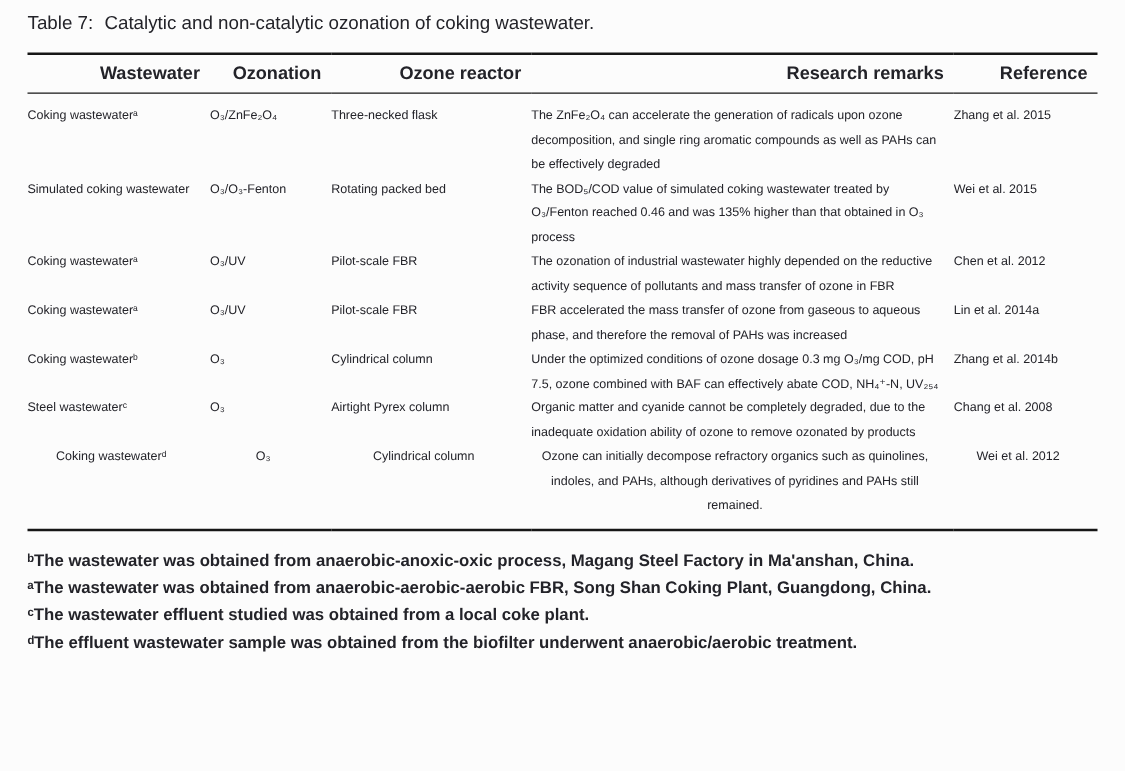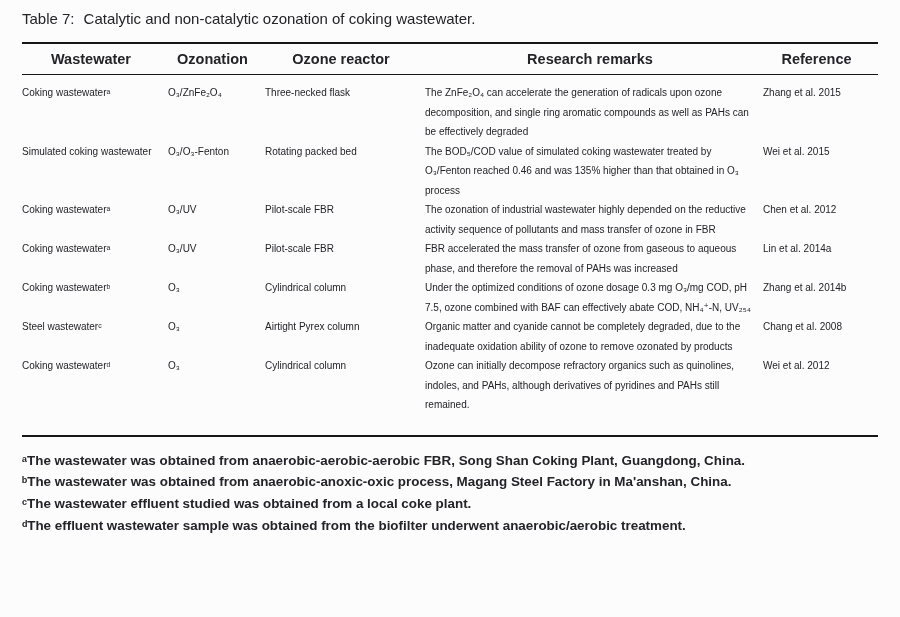--- a/index.html
+++ b/index.html
@@ -18,32 +18,32 @@
   table.data-table {
     width: 856px;
     table-layout: fixed;
     border-collapse: collapse;
     border-top: 2.5px solid #161616;
     border-bottom: 2px solid #161616;
   }
   thead th {
     font-size: 14.5px;
     font-weight: bold;
-    text-align: center;
+    text-align: right;
     padding: 7px 8px 7px 0;
     border-bottom: 1.8px solid #161616;
   }
   tbody td {
     font-size: 10px;
     line-height: 19.5px;
     vertical-align: top;
     padding: 0 12px 0 0;
   }
   tbody tr:first-child td { padding-top: 8px; }
-  tbody tr:last-child td  { padding-bottom: 20px; }
+  tbody tr:last-child td  { padding-bottom: 8px; text-align: center; }
 
   .footnotes {
     margin-top: 13px;
     font-size: 13.4px;
     font-weight: 600;
     line-height: 21.8px;
   }
 </style>
 </head>
 <body>
@@ -118,19 +118,19 @@
         <td>Coking wastewaterᵈ</td>
         <td>O₃</td>
         <td>Cylindrical column</td>
         <td>Ozone can initially decompose refractory organics such as quinolines, indoles, and PAHs, although derivatives of pyridines and PAHs still remained.</td>
         <td>Wei et al. 2012</td>
       </tr>
     </tbody>
   </table>
 
   <div class="footnotes">
+    <div class="footnote">ᵇThe wastewater was obtained from anaerobic-anoxic-oxic process, Magang Steel Factory in Ma'anshan, China.</div>
     <div class="footnote">ᵃThe wastewater was obtained from anaerobic-aerobic-aerobic FBR, Song Shan Coking Plant, Guangdong, China.</div>
-    <div class="footnote">ᵇThe wastewater was obtained from anaerobic-anoxic-oxic process, Magang Steel Factory in Ma'anshan, China.</div>
     <div class="footnote">ᶜThe wastewater effluent studied was obtained from a local coke plant.</div>
     <div class="footnote">ᵈThe effluent wastewater sample was obtained from the biofilter underwent anaerobic/aerobic treatment.</div>
   </div>
 
 </div>
 
 </body></html>

